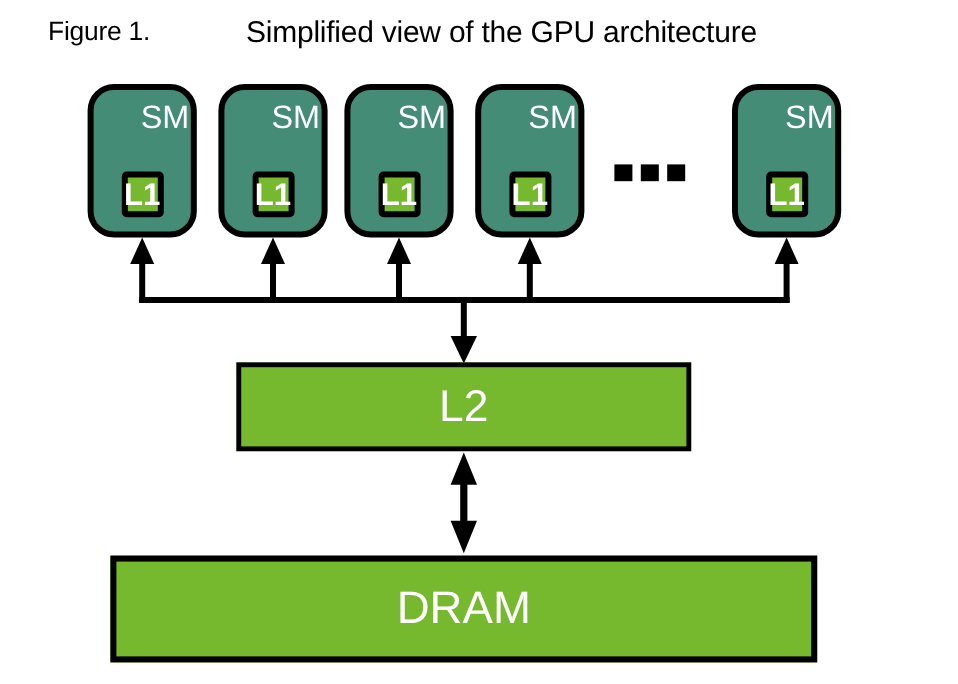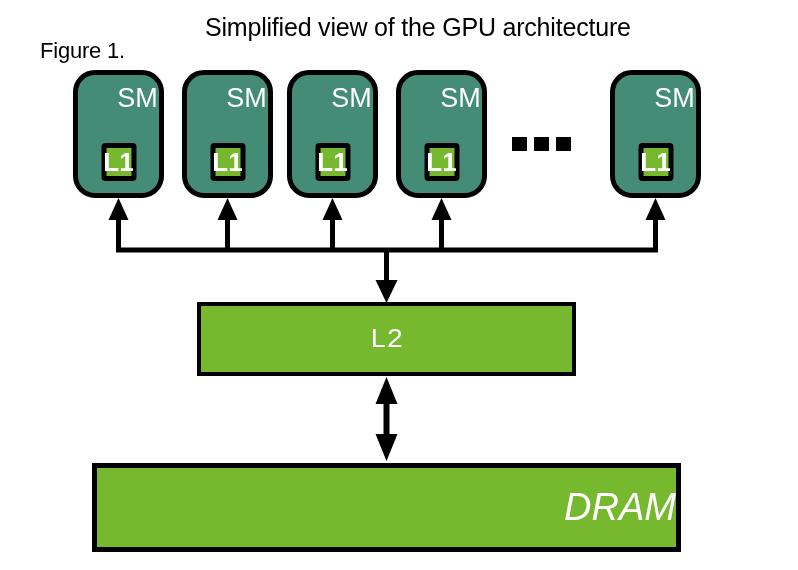--- a/index.html
+++ b/index.html
@@ -20,21 +20,20 @@
     overflow: hidden;
   }
   .caption-label {
     position: absolute;
     left: 40px;
     top: 13px;
     font-size: 22px;
     letter-spacing: -0.2px;
     color: var(--caption-text);
     white-space: nowrap;
-    margin-top: 25px;
   }
   .caption-title {
     position: absolute;
     left: 205px;
     top: 13px;
     font-size: 25px;
     letter-spacing: -0.2px;
     color: var(--caption-text);
     white-space: nowrap;
   }
@@ -109,36 +108,34 @@
     top: 302px;
     width: 379px;
     height: 74px;
     background: var(--cache-fill);
     border: 4px solid var(--outline);
     display: flex;
     align-items: center;
     justify-content: center;
   }
   .l2-label {
-    font-size: 28px;
-    color: var(--label-text);
-    font-family: Liberation Mono, monospace;
+    font-size: 37px;
+    color: var(--label-text);
   }
   .dram-box {
     position: absolute;
     left: 92px;
     top: 463px;
     width: 589px;
     height: 89px;
     background: var(--cache-fill);
     border: 5px solid var(--outline);
     display: flex;
     align-items: center;
-    justify-content: flex-end;
-    font-style: italic;
+    justify-content: center;
   }
   .dram-label {
     font-size: 38px;
     color: var(--label-text);
   }
 </style>
 </head>
 <body>
 
 <div class="canvas">

